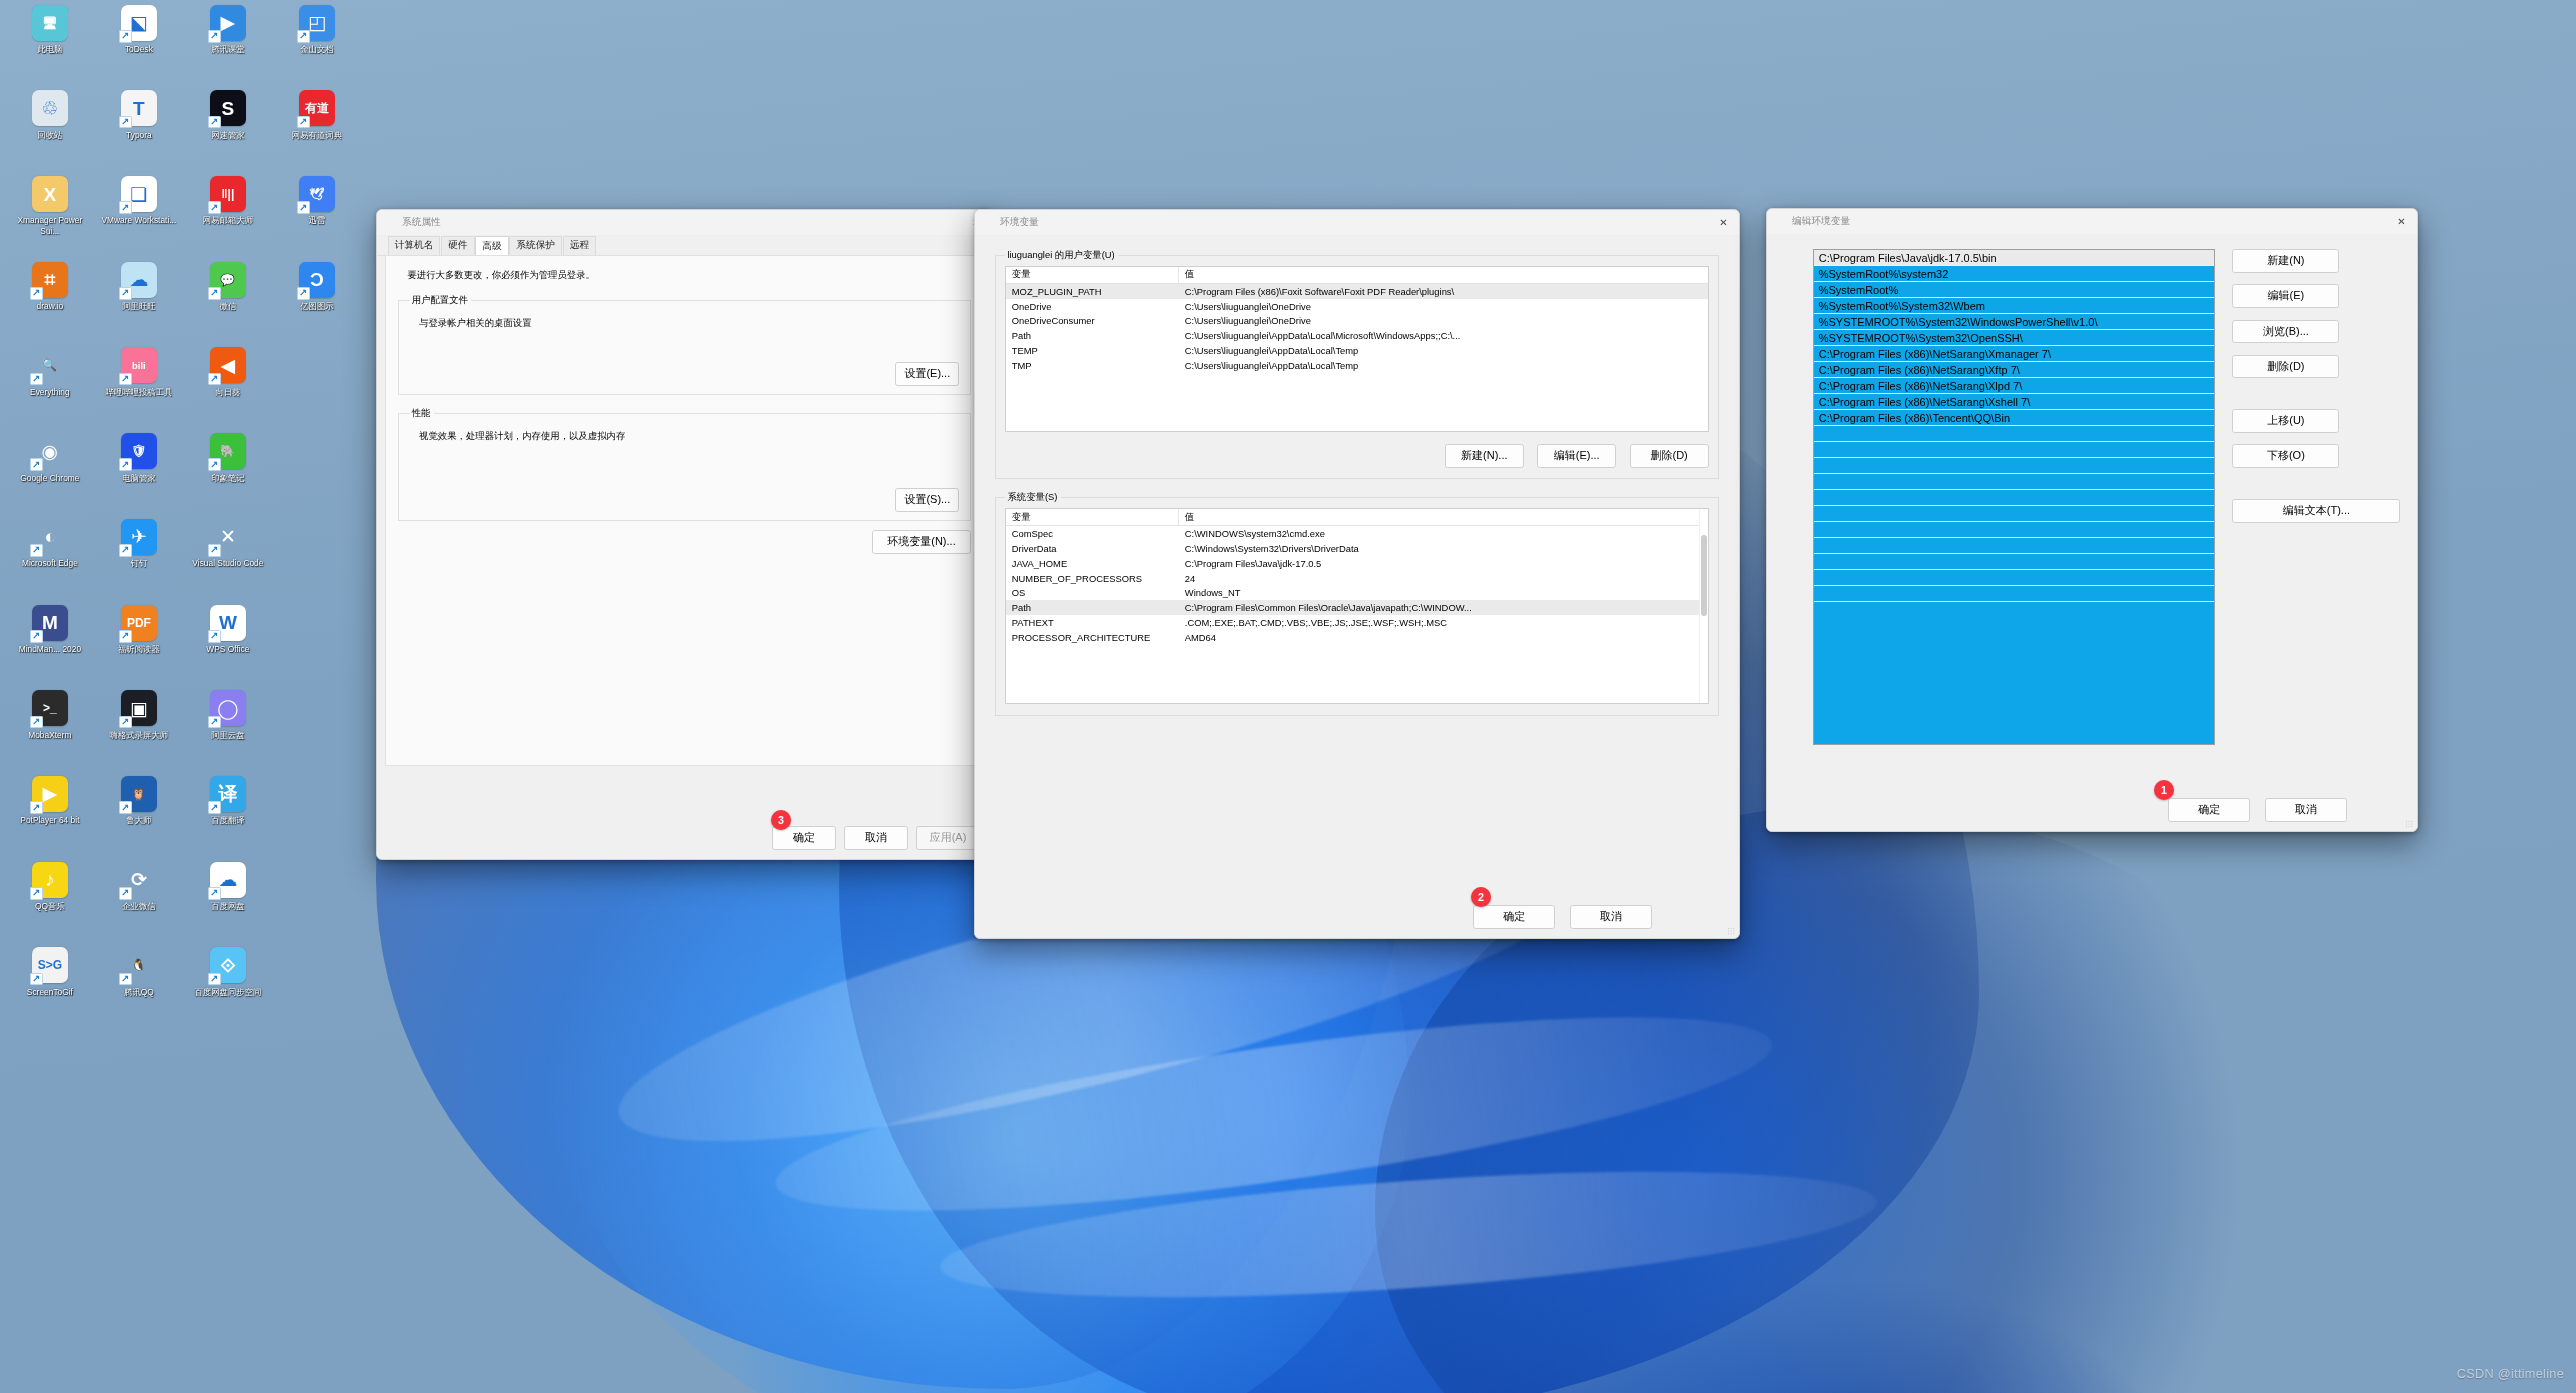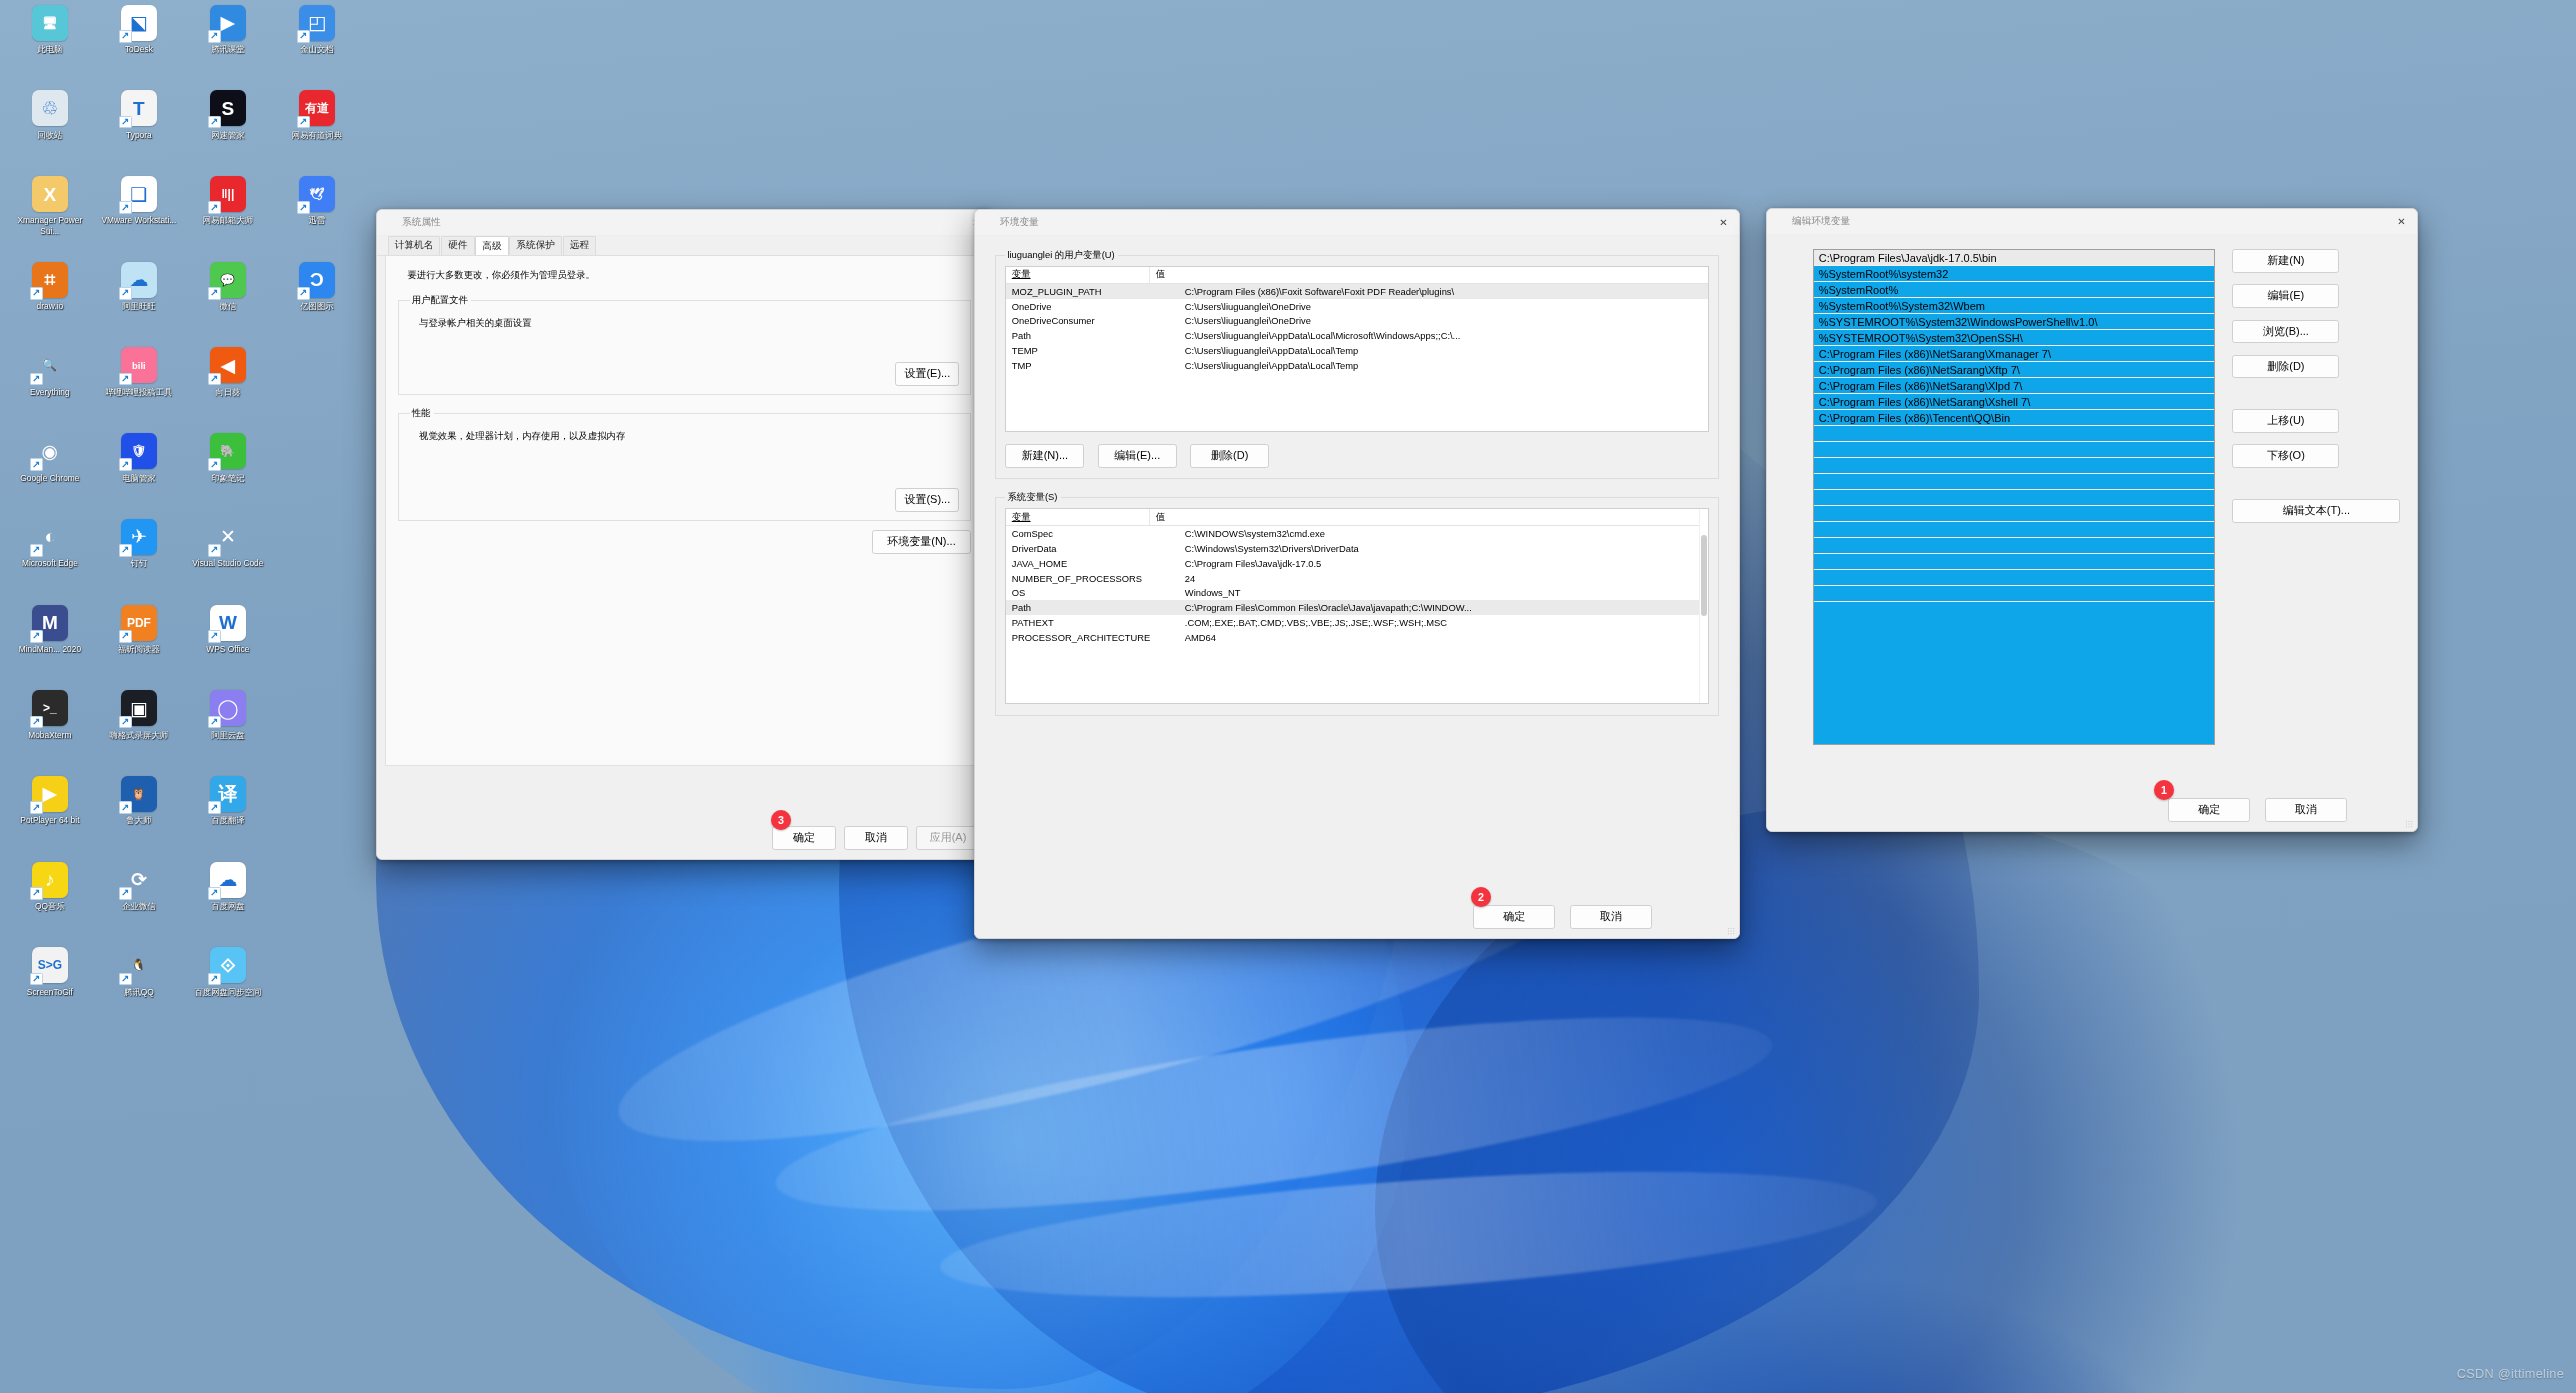--- a/index.html
+++ b/index.html
@@ -210,21 +210,21 @@
     overflow: hidden;
   }
   .tbl .hdr {
     display: flex;
     border-bottom: 0.7px solid #e3e3e3;
     font-size: 9.4px;
     height: 17px;
     align-items: center;
     background: #fff;
   }
-  .tbl .hdr .c1 { width: 144px; padding-left: 5.4px; border-right: 0.7px solid #e8e8e8; height: 100%; display: flex; align-items: center; text-decoration: underline;}
+  .tbl .hdr .c1 { width: 173px; padding-left: 5.4px; border-right: 0.7px solid #e8e8e8; height: 100%; display: flex; align-items: center;}
   .tbl .hdr .c2 { flex: 1; padding-left: 5.4px; }
   .tbl .rows { font-size: 9.4px; }
   .tbl .row { display: flex; height: 14.8px; align-items: center; cursor: default; }
   .tbl .row.sel { background: #eaeaea; }
   .tbl .row .c1 { width: 173px; padding-left: 5.4px; white-space: nowrap; overflow: hidden; }
   .tbl .row .c2 { flex: 1; padding-left: 5.4px; white-space: nowrap; overflow: hidden; text-overflow: ellipsis; padding-right: 4px; }
 
   .vscroll {
     position: absolute; right: 0; top: 0; bottom: 0; width: 8.7px;
     background: #fff; border-left: 0.7px solid #f0f0f0;
@@ -548,21 +548,21 @@
               <div class="c1">TEMP</div>
               <div class="c2">C:\Users\liuguanglei\AppData\Local\Temp</div>
             </div>
             <div class="row">
               <div class="c1">TMP</div>
               <div class="c2">C:\Users\liuguanglei\AppData\Local\Temp</div>
             </div>
           </div>
       </div>
 
-      <div style="display:flex;gap:13.4px;margin-top:12px;">
+      <div style="display:flex;justify-content:flex-end;gap:13.4px;margin-top:12px;">
         <button class="btn" style="min-width:79px;">新建(N)...</button>
         <button class="btn" style="min-width:79px;">编辑(E)...</button>
         <button class="btn" style="min-width:79px;">删除(D)</button>
       </div>
     </fieldset>
 
     <fieldset class="group" style="background:#f0f0f0;border:0.7px solid #dcdcdc;padding:4px 9.4px 10.7px 9.4px;">
       <legend>系统变量(S)</legend>
 
       <div class="tbl" style="height:196px;">

